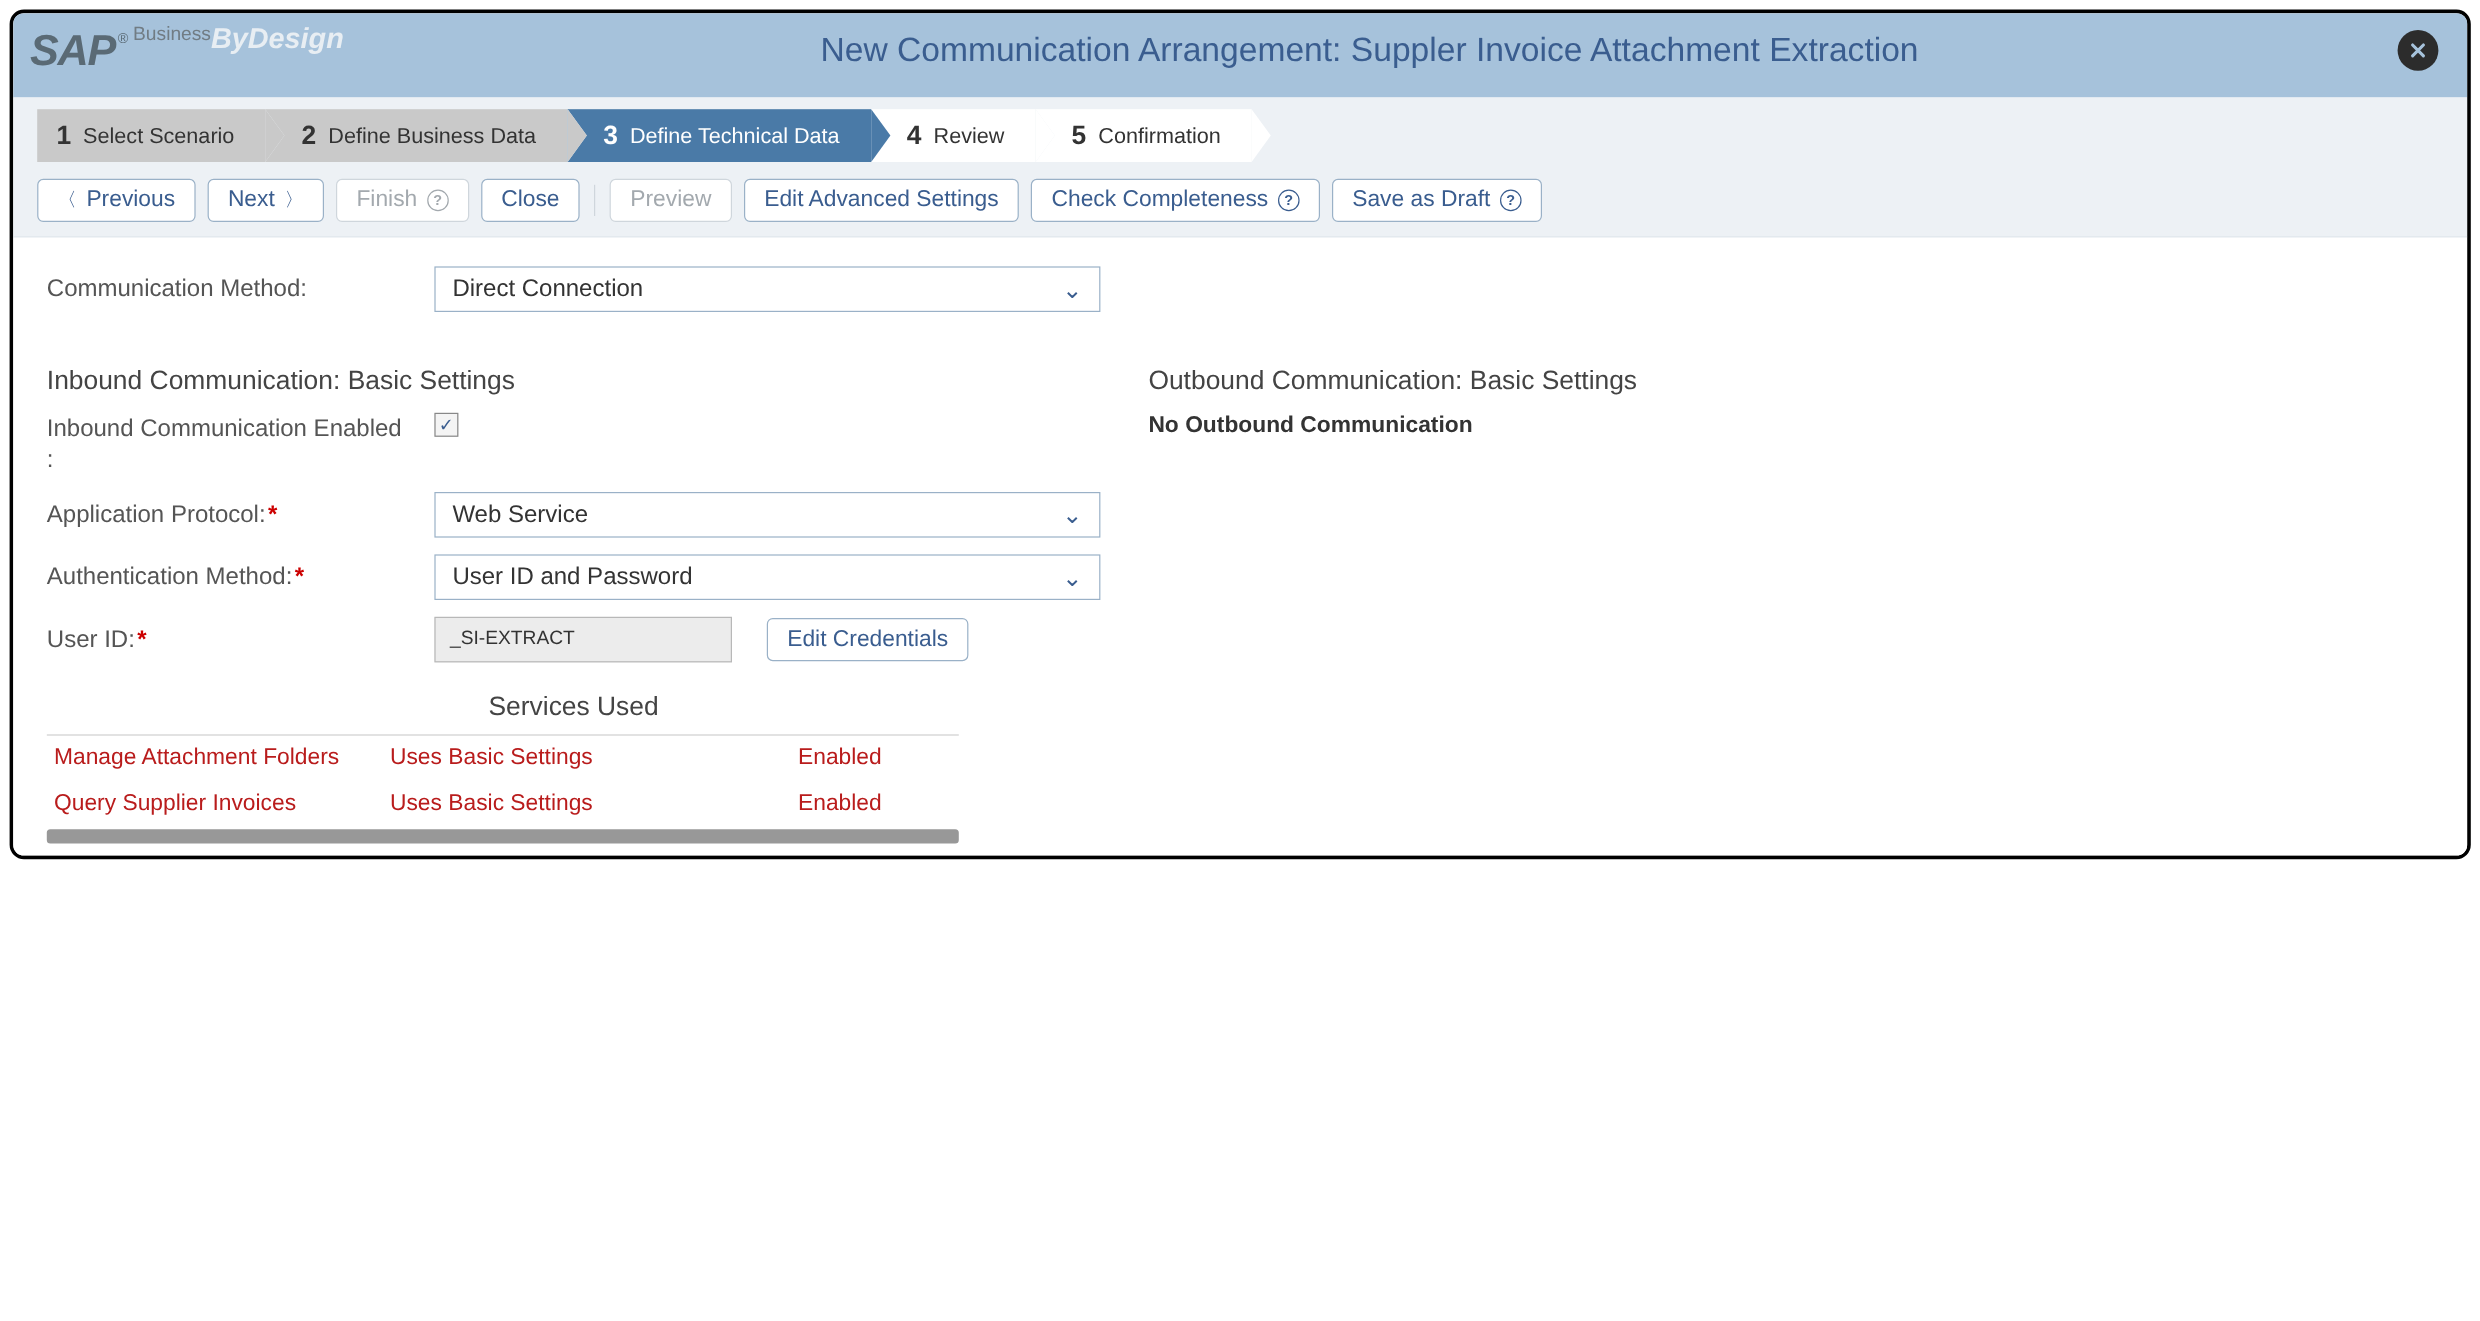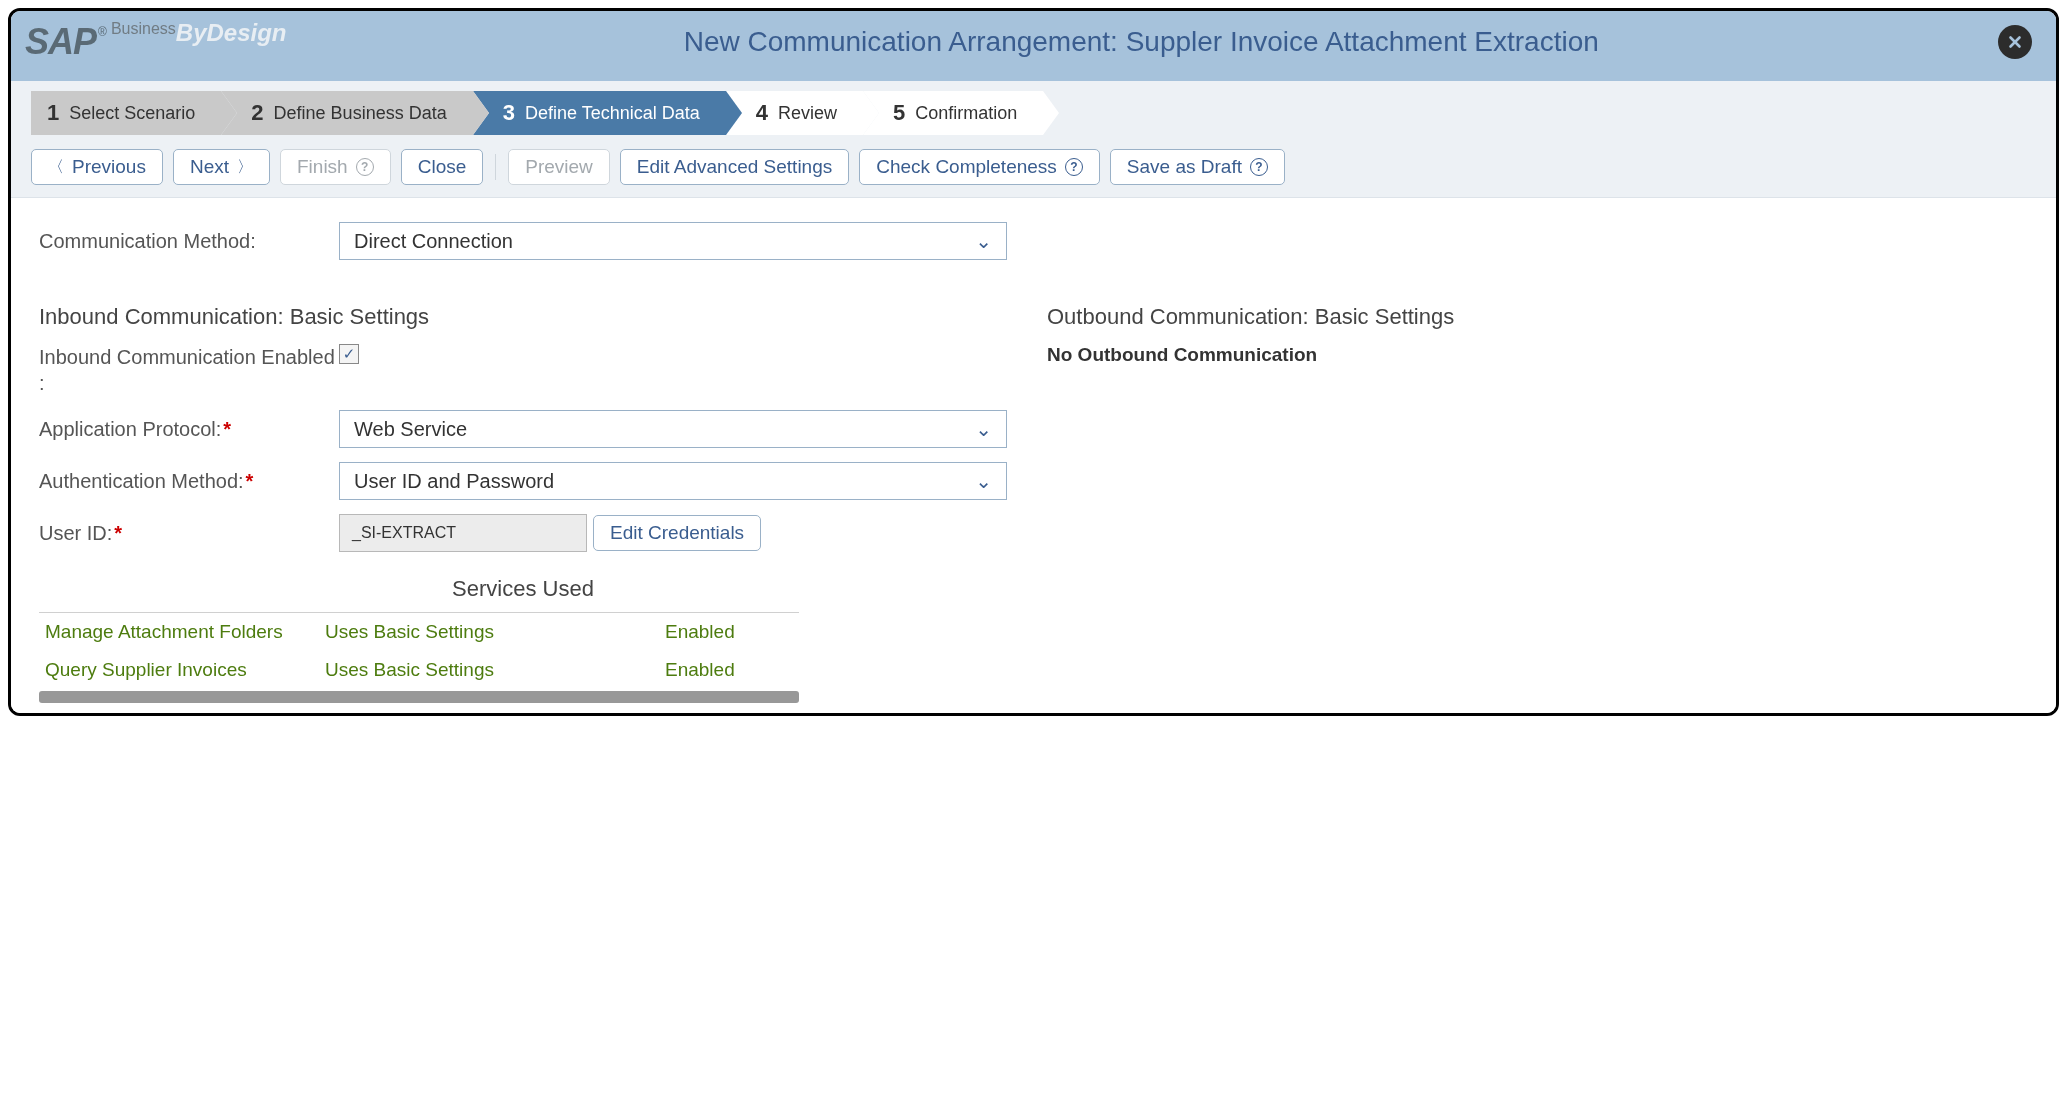--- a/index.html
+++ b/index.html
@@ -180,33 +180,34 @@
       margin: 0 2px;
     }
     .content {
       padding: 24px 28px 10px 28px;
       background: #fff;
     }
     .row {
       display: flex;
       align-items: center;
       margin-bottom: 14px;
+      gap: 23px;
     }
     .label-col {
       width: 300px;
       font-size: 20px;
       color: #555;
     }
     .label-col .req {
       color: #c00;
       font-weight: 700;
       margin-left: 2px;
     }
     .select {
-      width: 668px;
+      width: 555px;
       height: 38px;
       border: 1px solid #9ab1c7;
       background: #fff;
       display: flex;
       align-items: center;
       justify-content: space-between;
       padding: 0 14px;
       font-size: 20px;
       color: #333;
       cursor: pointer;
@@ -266,21 +267,21 @@
       text-align: center;
     }
     .svc-table {
       border-top: 1px solid #d0d0d0;
       width: 760px;
     }
     .svc-row {
       display: flex;
       padding: 8px 6px;
       font-size: 19px;
-      color: #4d7c0f;
+      color: #b91c1c;
     }
     .svc-row > div:nth-child(1){ width: 280px; }
     .svc-row > div:nth-child(2){ width: 340px; }
     .svc-row > div:nth-child(3){ width: 120px; }
     .scroll-indicator {
       height: 12px;
       background: #989898;
       border-radius: 3px;
       width: 760px;
       margin-top: 2px;

